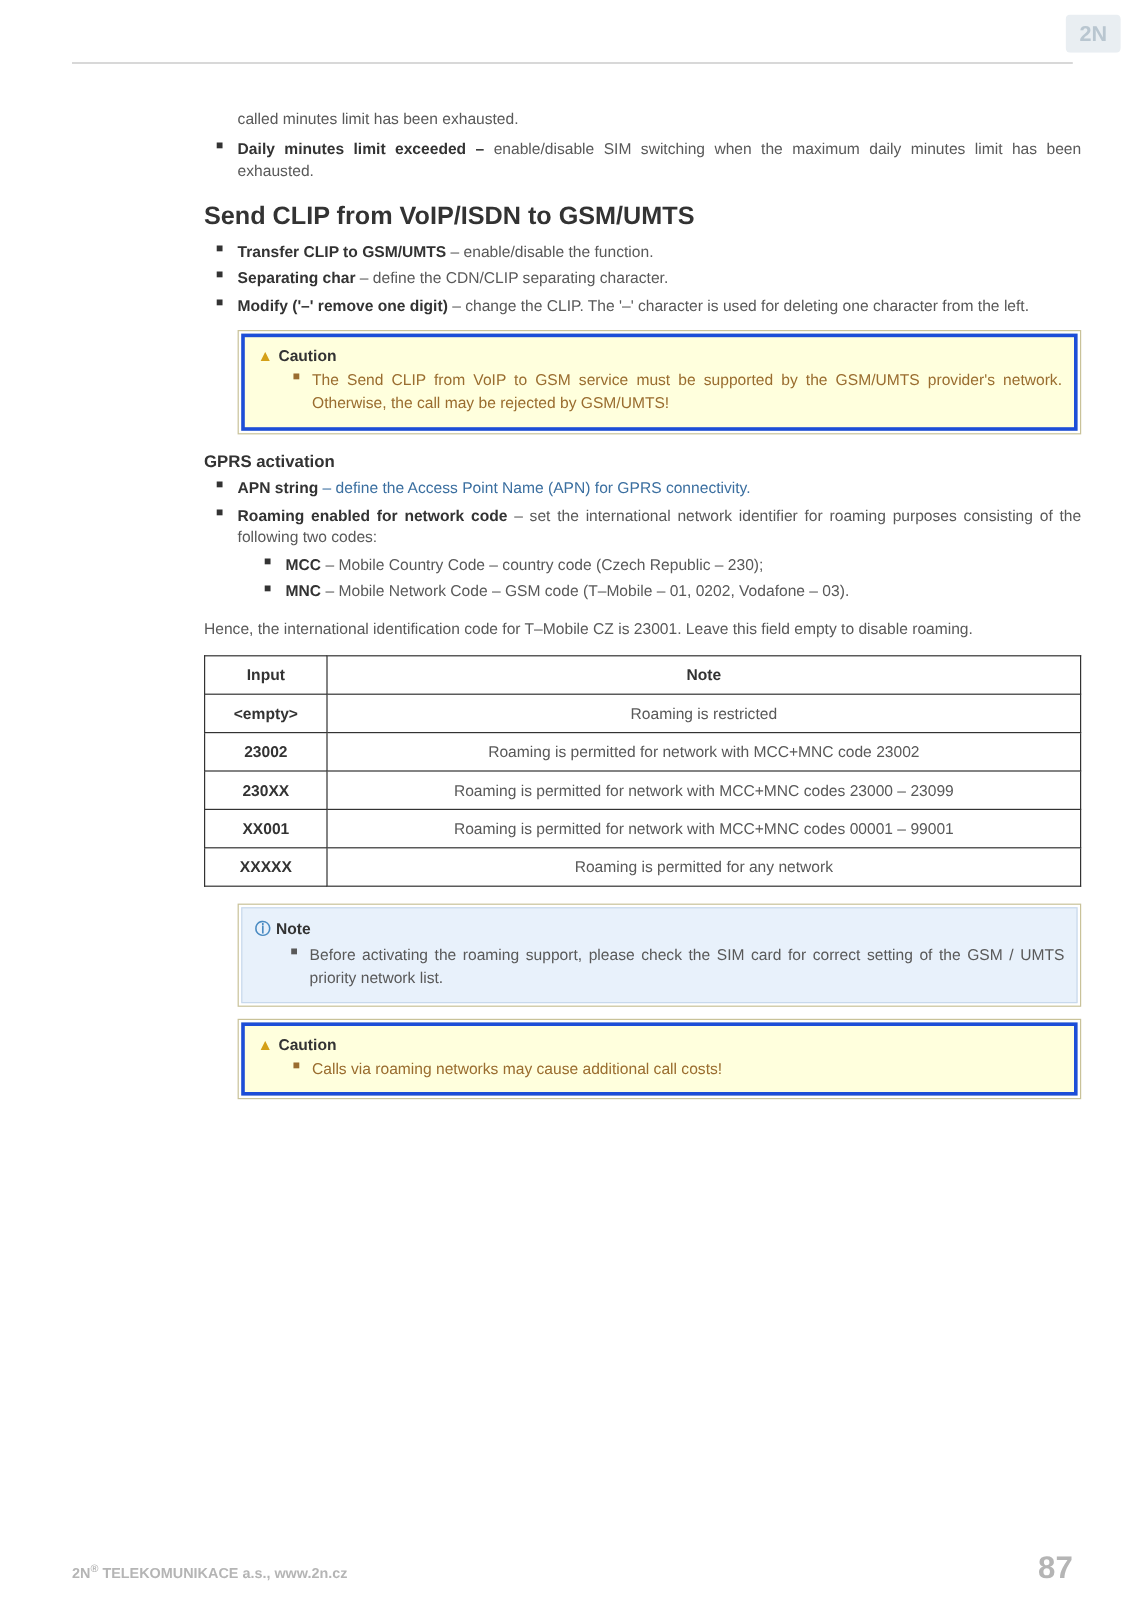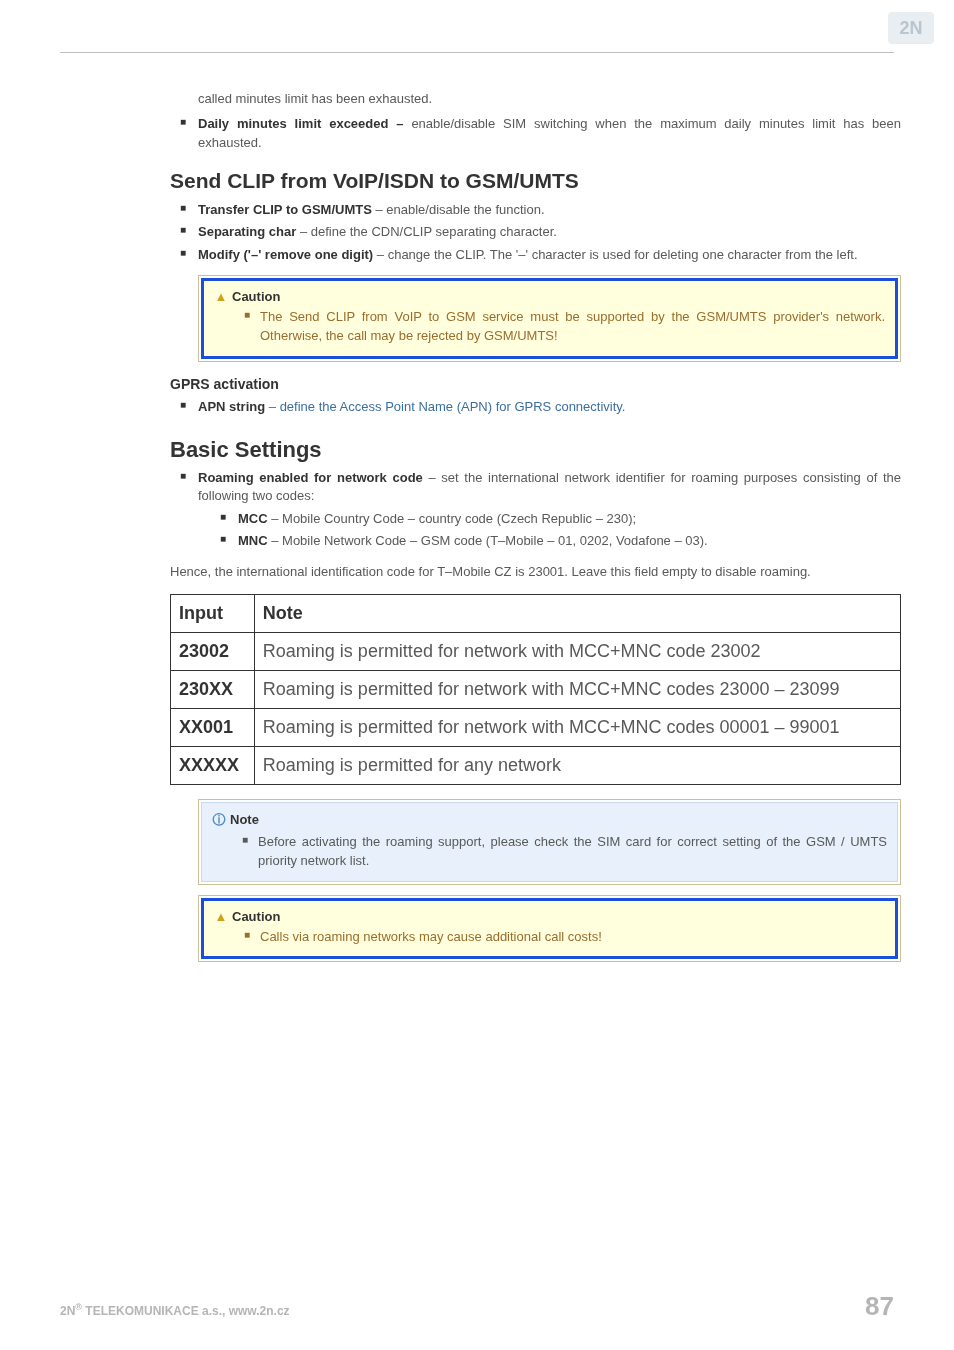--- a/index.html
+++ b/index.html
@@ -64,22 +64,22 @@
   .blue-inline { color: #3b6fa0; }
   table.roam {
     border-collapse: collapse;
     width: 100%;
     margin-top: 12px;
     margin-bottom: 14px;
   }
   table.roam th, table.roam td {
     border: 1px solid #333;
     padding: 8px 8px;
-    text-align: left;
-    font-size: 18px;
+    text-align: center;
+    font-size: 13px;
     vertical-align: top;
     margin-top: 12px;
   }
   table.roam th { color: #333; font-weight: bold; }
   table.roam td:first-child { font-weight: bold; color: #333; white-space: nowrap; }
   .footer {
     position: absolute;
     bottom: 28px;
     left: 60px;
     right: 60px;
@@ -127,41 +127,44 @@
       </div>
       <div class="bullet-c">The Send CLIP from VoIP to GSM service must be supported by the GSM/UMTS provider's network. Otherwise, the call may be rejected by GSM/UMTS!</div>
     </div>
   </div>
 
   <h4>GPRS activation</h4>
   <div class="bullet-l1">
     <b>APN string</b><span class="blue-inline"> – define the Access Point Name (APN) for GPRS connectivity.</span>
   </div>
 
-  <h2>Basic Settings</h2>
   <div class="bullet-l1">
     <b>Roaming enabled for network code</b><span> – set the international network identifier for roaming purposes consisting of the following two codes:</span>
   </div>
   <div class="bullet-l2">
     <b>MCC</b><span> – Mobile Country Code – country code (Czech Republic – 230);</span>
   </div>
   <div class="bullet-l2">
     <b>MNC</b><span> – Mobile Network Code – GSM code (T–Mobile – 01, 0202, Vodafone – 03).</span>
   </div>
 
   <div class="para" style="margin-top:12px; margin-left:0;">Hence, the international identification code for T–Mobile CZ is 23001. Leave this field empty to disable roaming.</div>
 
   <table class="roam">
     <thead>
       <tr>
         <th>Input</th>
         <th>Note</th>
       </tr>
     </thead>
     <tbody>
+      <tr>
+          <td>&lt;empty&gt;</td>
+          <td>Roaming is restricted</td>
+        </tr>
       <tr>
           <td>23002</td>
           <td>Roaming is permitted for network with MCC+MNC code 23002</td>
         </tr>
       <tr>
           <td>230XX</td>
           <td>Roaming is permitted for network with MCC+MNC codes  23000 – 23099</td>
         </tr>
       <tr>
           <td>XX001</td>

